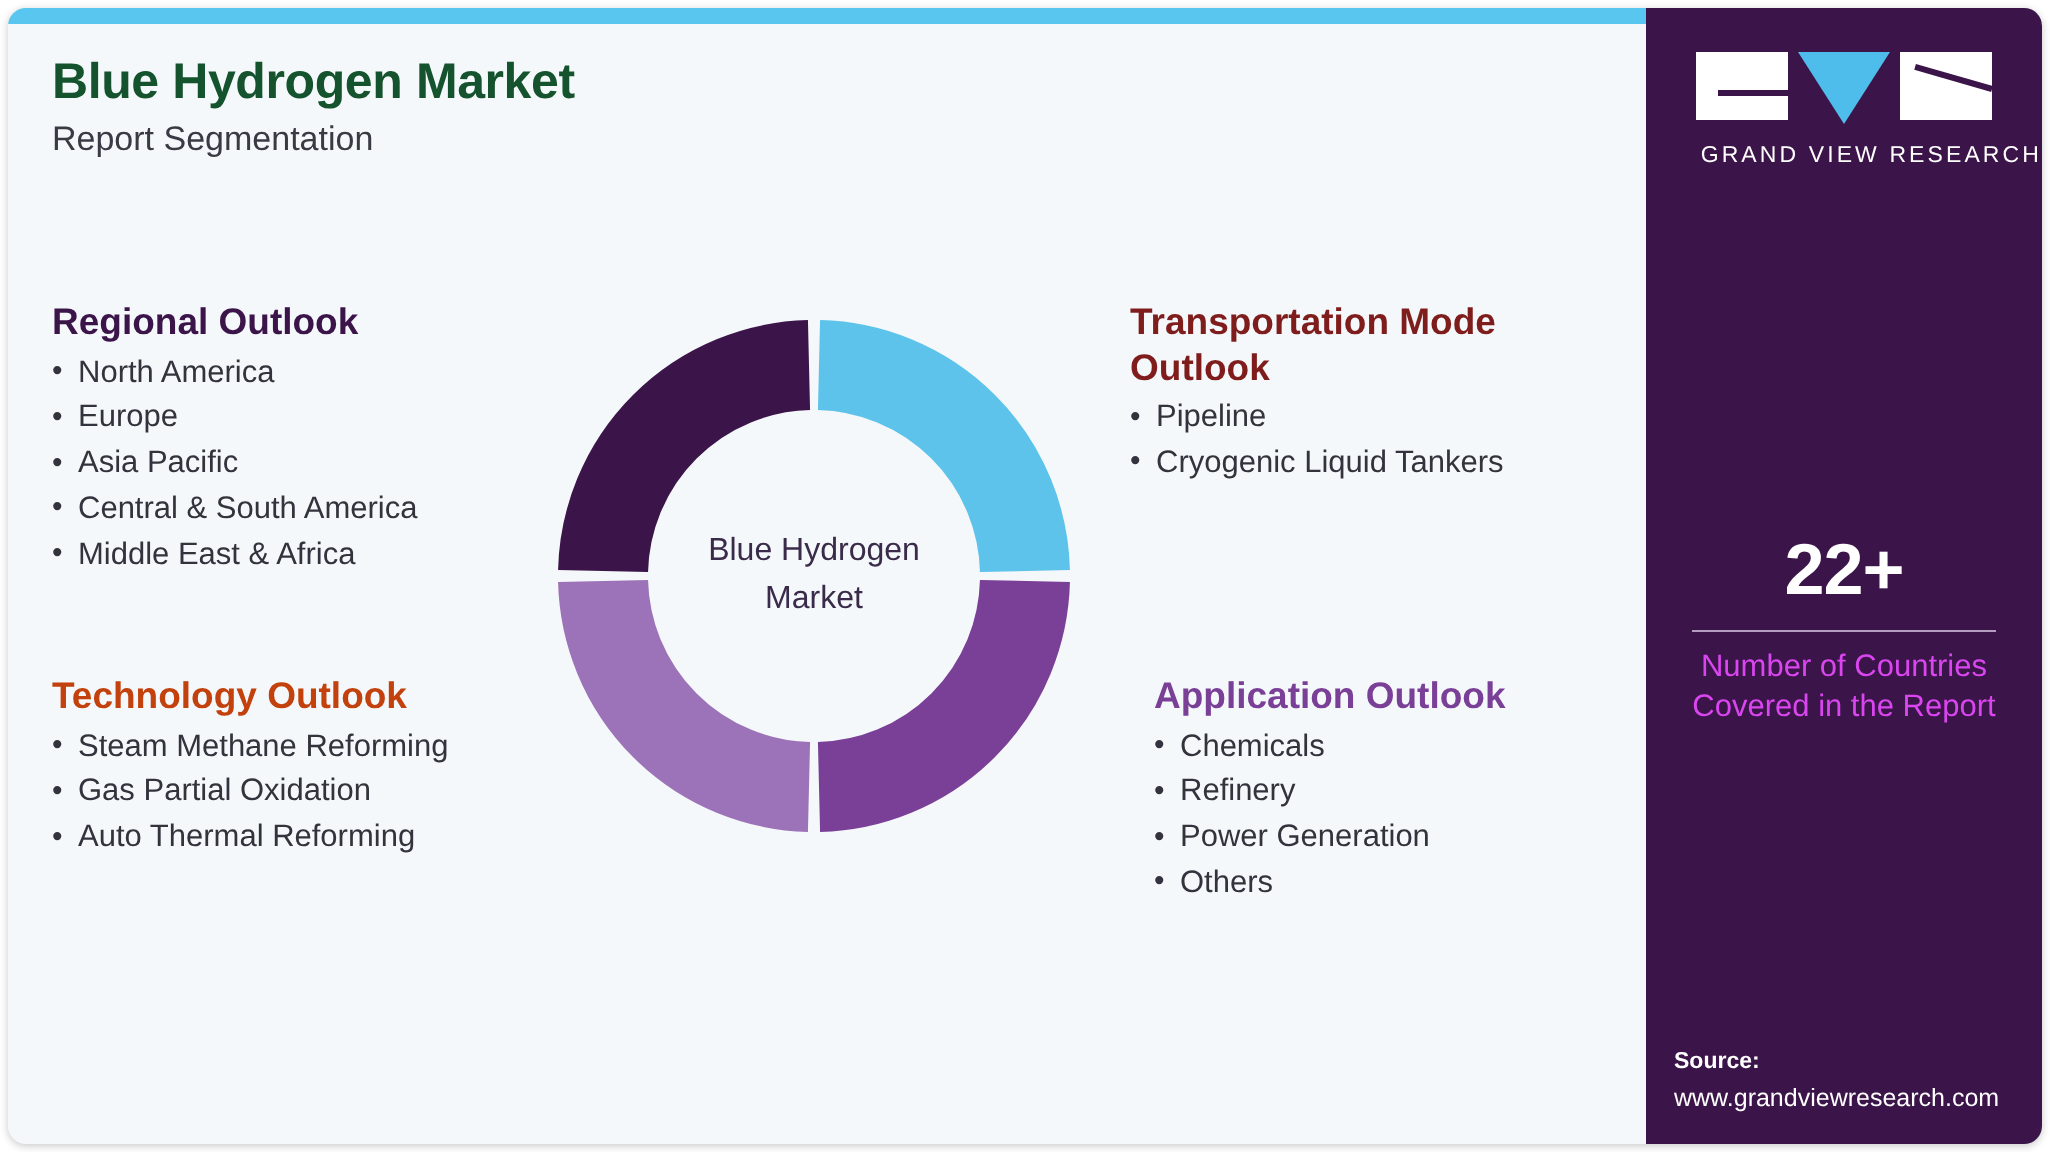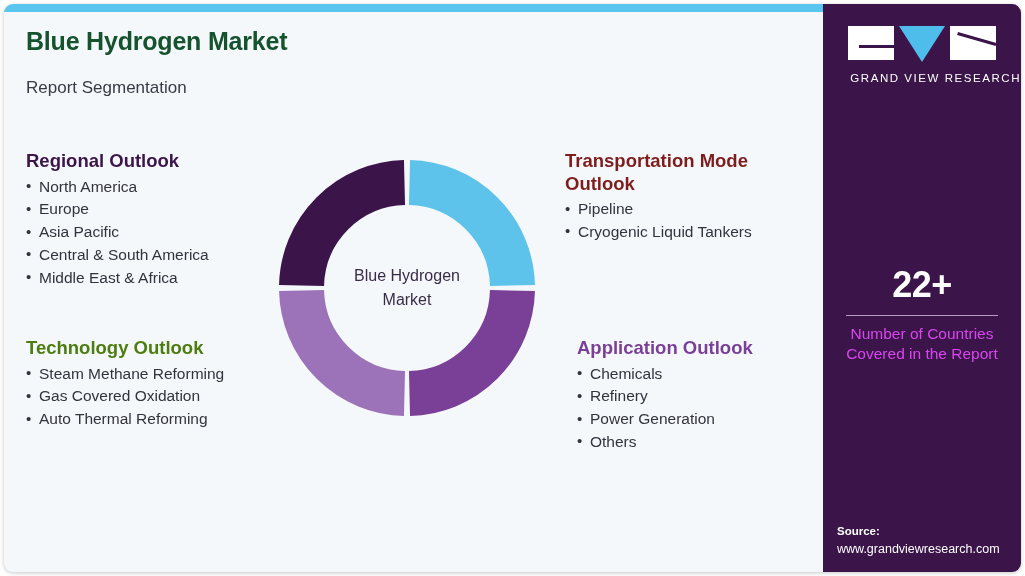--- a/index.html
+++ b/index.html
@@ -46,21 +46,21 @@
   .title {
     font-size: 25px;
     font-weight: bold;
     color: #14532d;
     letter-spacing: -0.2px;
     line-height: 1.2;
   }
   .subtitle {
     font-size: 17px;
     color: #3a3a45;
-    margin-top: 22px;
+    margin-top: 4px;
     line-height: 1.2;
   }
 
   
   .block { position: absolute; }
   .block-title {
     font-size: 18.5px;
     font-weight: bold;
     line-height: 1.22;
     margin-bottom: 3px;
@@ -83,21 +83,21 @@
     color: #33333d;
   }
 
   #block-regional      { left: 22px;  top: 146px; }
   #block-technology    { left: 22px;  top: 333px; }
   #block-transport     { left: 561px; top: 146px; width: 250px; }
   #block-application   { left: 573px; top: 333px; }
 
   .c-dark   { color: #3b1449; }
   .c-blue   { color: #7f1d1d; }
-  .c-lpurp  { color: #4d7c0f; }
+  .c-lpurp  { color: #c2410c; }
   .c-purple { color: #7a3f96; }
 
   
   .donut-wrap {
     position: absolute;
     left: 274px;
     top: 140px;
     width: 258px;
     height: 288px;
   }
@@ -251,21 +251,21 @@
         <li>Asia Pacific</li>
         <li>Central &amp; South America</li>
         <li>Middle East &amp; Africa</li>
       </ul>
     </div>
 
     <div class="block" id="block-technology">
       <div class="block-title c-lpurp">Technology Outlook</div>
       <ul>
         <li>Steam Methane Reforming</li>
-        <li>Gas Covered Oxidation</li>
+        <li>Gas Partial Oxidation</li>
         <li>Auto Thermal Reforming</li>
       </ul>
     </div>
 
     <div class="block" id="block-transport">
       <div class="block-title c-blue">Transportation Mode Outlook</div>
       <ul>
         <li>Pipeline</li>
         <li>Cryogenic Liquid Tankers</li>
       </ul>

